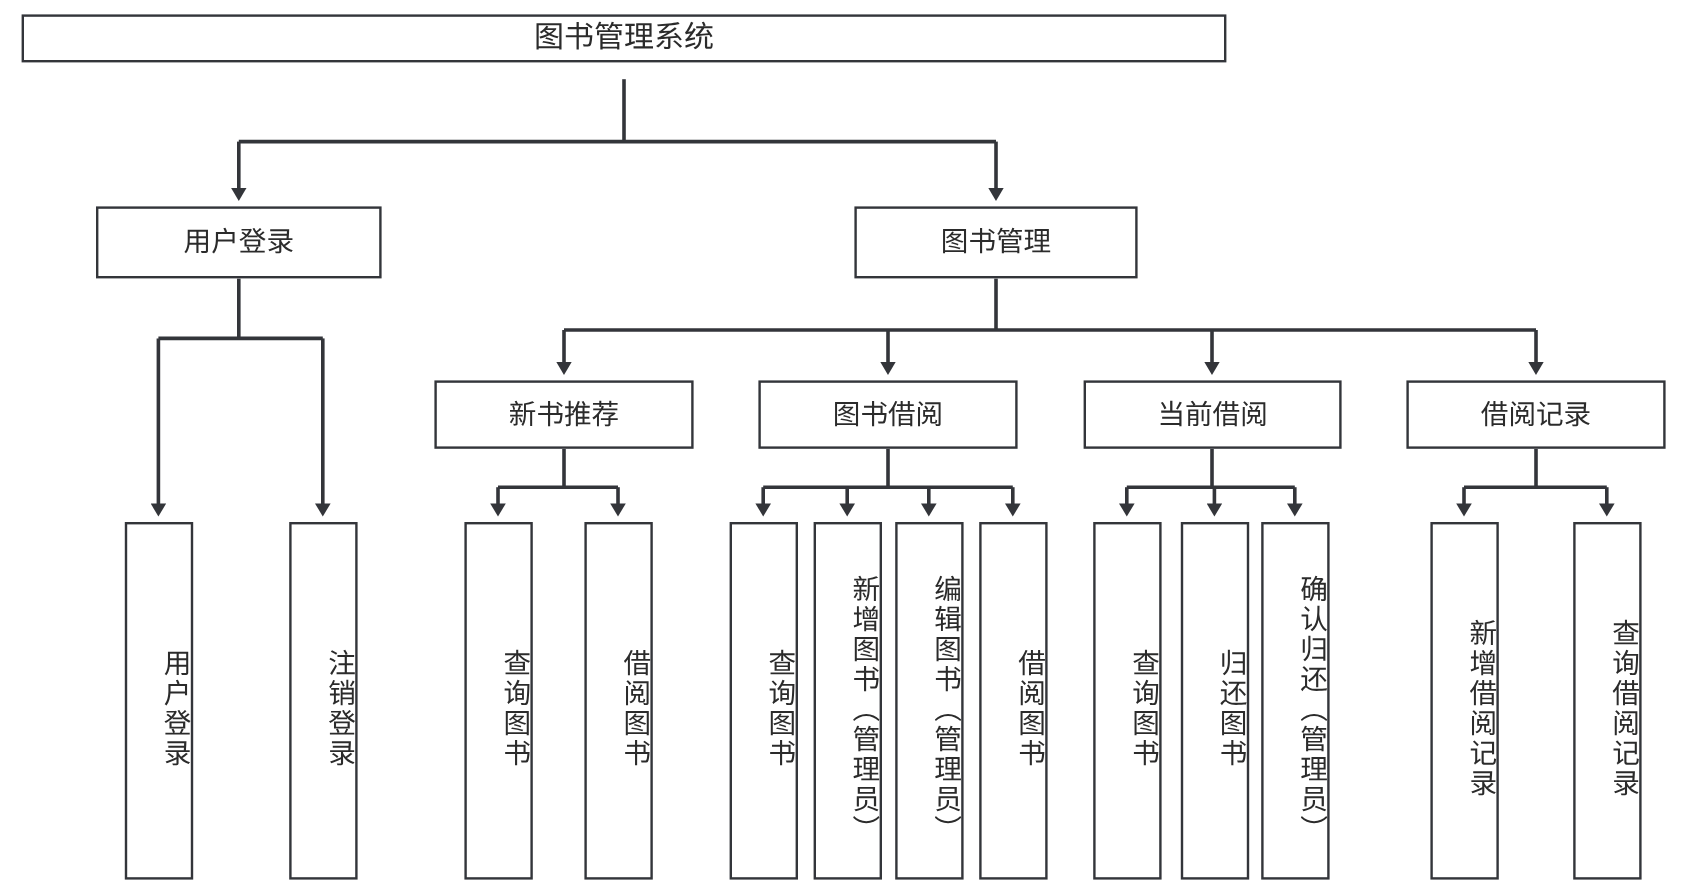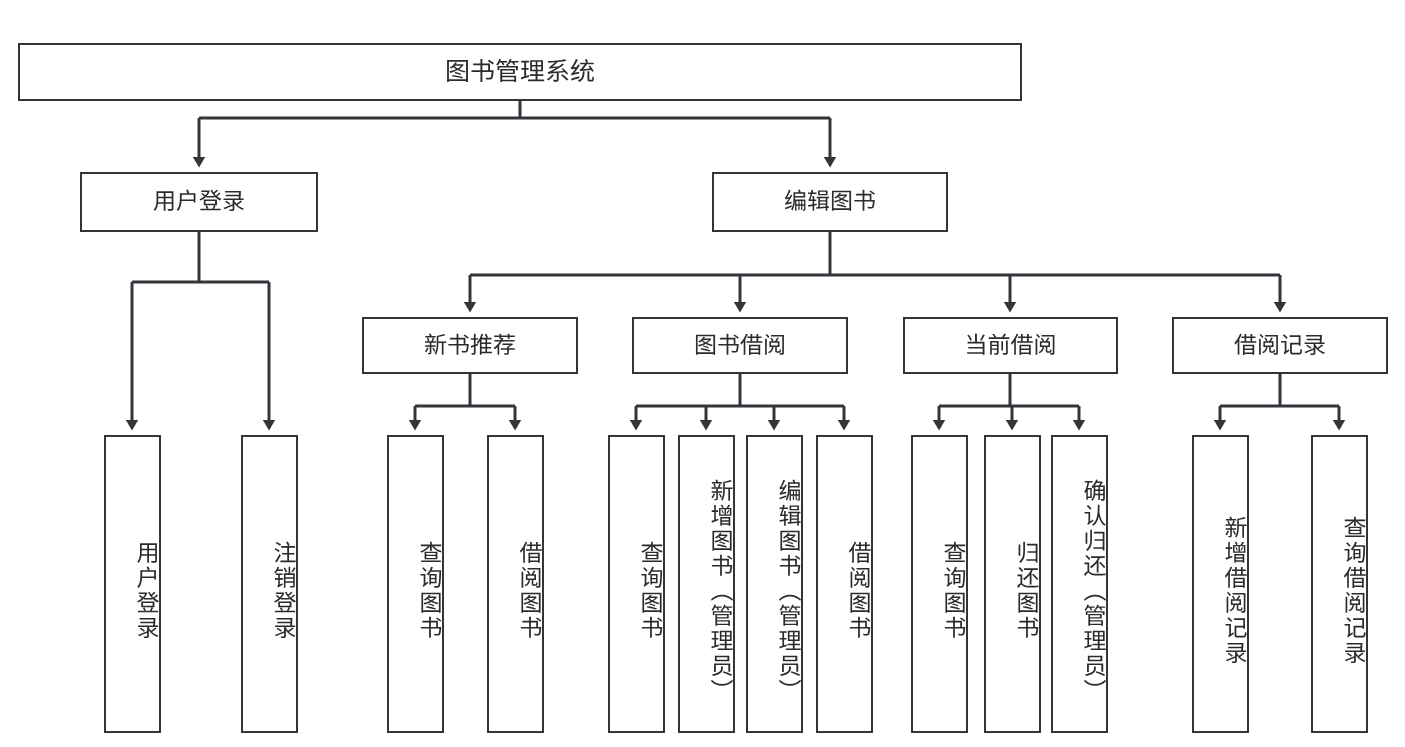--- a/index.html
+++ b/index.html
@@ -121,29 +121,29 @@
       <path d="M1012,406 L1012,421" marker-end="url(#arrow)"></path>
       <path d="M1079,406 L1079,421" marker-end="url(#arrow)"></path>
 
       <path d="M1280,374 L1280,406"></path>
       <path d="M1220,406 L1339,406"></path>
       <path d="M1220,406 L1220,421" marker-end="url(#arrow)"></path>
       <path d="M1339,406 L1339,421" marker-end="url(#arrow)"></path>
     </g>
   </svg>
 
-  <div class="node root" id="node-root" style="left: 18px; top: 12px; width: 1004px; height: 58px; border-color: rgb(51, 53, 58); background: rgb(255, 255, 255); color: rgb(43, 43, 43); margin-top: 31px;">
+  <div class="node root" id="node-root" style="left: 18px; top: 12px; width: 1004px; height: 40px; border-color: rgb(51, 53, 58); background: rgb(255, 255, 255); color: rgb(43, 43, 43);">
     <span class="label">图书管理系统</span>
   </div>
 
   <div class="node level2" id="n-l2-0" style="left: 80px; top: 172px; width: 238px; height: 60px; border-color: rgb(51, 53, 58); background: rgb(255, 255, 255); color: rgb(43, 43, 43);">
     <span class="label">用户登录</span>
   </div>
   <div class="node level2" id="n-l2-1" style="left: 712px; top: 172px; width: 236px; height: 60px; border-color: rgb(51, 53, 58); background: rgb(255, 255, 255); color: rgb(43, 43, 43);">
-    <span class="label">编辑图书</span>
+    <span class="label">图书管理</span>
   </div>
 
   <div class="node level3" id="n-l3-1" style="left: 632px; top: 317px; width: 216px; height: 57px; border-color: rgb(51, 53, 58); background: rgb(255, 255, 255); color: rgb(43, 43, 43);">
     <span class="label">图书借阅</span>
   </div>
   <div class="node level3" id="n-l3-0" style="left: 362px; top: 317px; width: 216px; height: 57px; border-color: rgb(51, 53, 58); background: rgb(255, 255, 255); color: rgb(43, 43, 43);">
     <span class="label">新书推荐</span>
   </div>
   <div class="node level3" id="n-l3-3" style="left: 1172px; top: 317px; width: 216px; height: 57px; border-color: rgb(51, 53, 58); background: rgb(255, 255, 255); color: rgb(43, 43, 43);">
     <span class="label">借阅记录</span>

